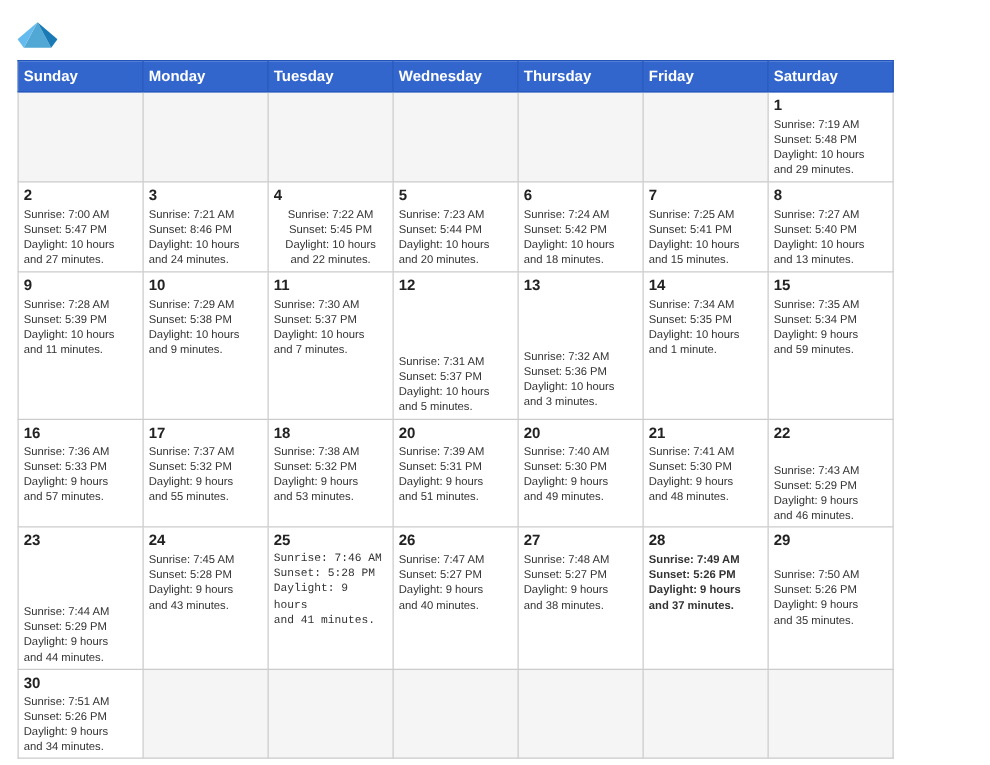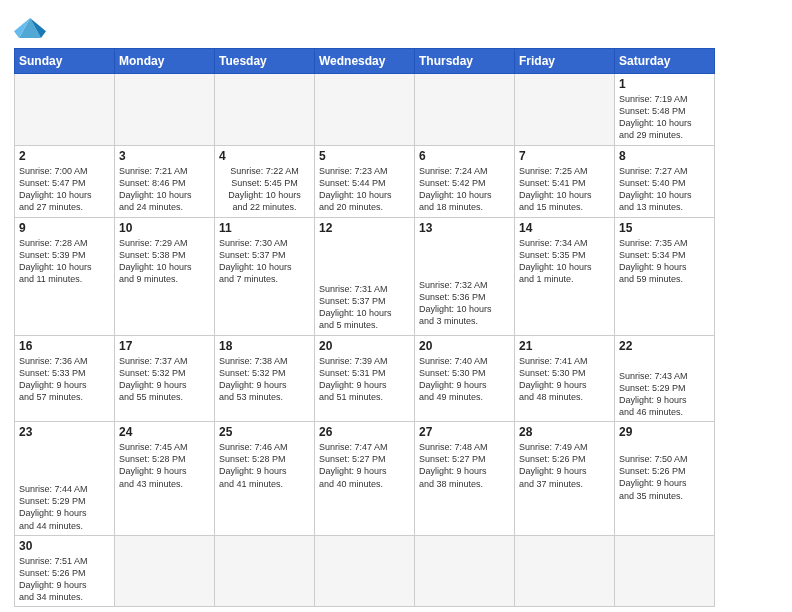--- a/index.html
+++ b/index.html
@@ -311,42 +311,42 @@
           </td>
           <td>
             <span class="day-number">24</span>
             <div class="day-info" style="white-space: pre-line;">Sunrise: 7:45 AM
 Sunset: 5:28 PM
 Daylight: 9 hours
 and 43 minutes.</div>
           </td>
           <td>
             <span class="day-number">25</span>
-            <div class="day-info" style="white-space: pre-line;">Sunrise: 7:46 AM
+            <div class="day-info" style="white-space: pre-line; font-family: Liberation Mono, monospace;">Sunrise: 7:46 AM
 Sunset: 5:28 PM
 Daylight: 9 hours
 and 41 minutes.</div>
           </td>
           <td>
             <span class="day-number">26</span>
             <div class="day-info" style="white-space: pre-line;">Sunrise: 7:47 AM
 Sunset: 5:27 PM
 Daylight: 9 hours
 and 40 minutes.</div>
           </td>
           <td>
             <span class="day-number">27</span>
             <div class="day-info" style="white-space: pre-line;">Sunrise: 7:48 AM
 Sunset: 5:27 PM
 Daylight: 9 hours
 and 38 minutes.</div>
           </td>
           <td>
             <span class="day-number">28</span>
-            <div class="day-info" style="white-space: pre-line;">Sunrise: 7:49 AM
+            <div class="day-info" style="white-space: pre-line; font-weight: bold;">Sunrise: 7:49 AM
 Sunset: 5:26 PM
 Daylight: 9 hours
 and 37 minutes.</div>
           </td>
           <td>
             <span class="day-number">29</span>
             <div class="day-info" style="white-space: pre-line; margin-top: 14px;">Sunrise: 7:50 AM
 Sunset: 5:26 PM
 Daylight: 9 hours
 and 35 minutes.</div>

